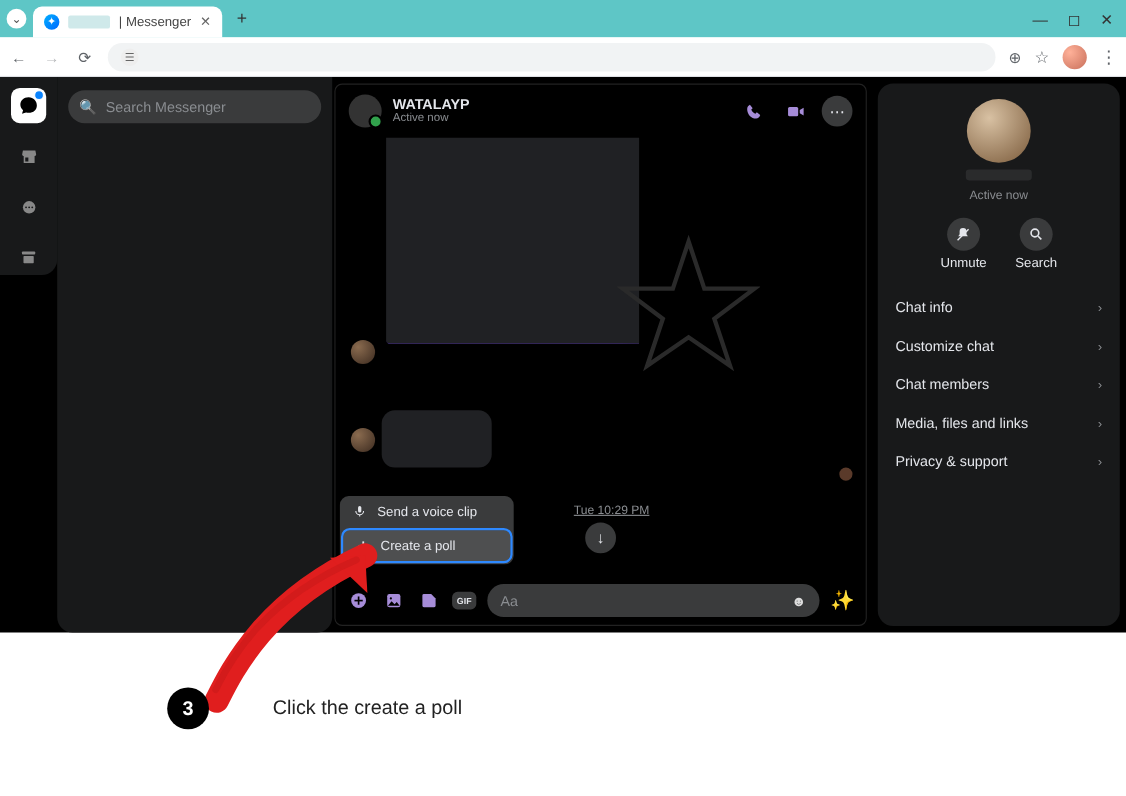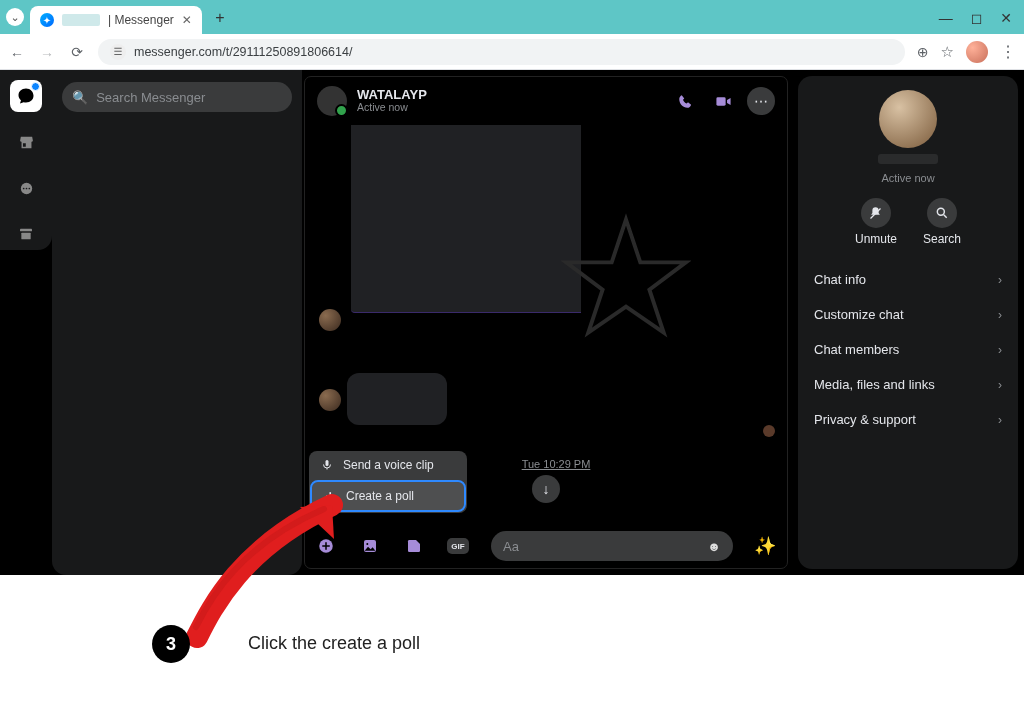--- a/index.html
+++ b/index.html
@@ -65,21 +65,21 @@
   .seen-av { position:absolute; top: 300px; right: 12px; width:12px; height:12px; border-radius:50%; background:#5a3a2a;}
   .scroll-down { position:absolute; top:350px; left:50%; transform:translateX(-50%); width:28px; height:28px; border-radius:50%; background:#3a3b3c; color:#e4e6eb; display:flex; align-items:center; justify-content:center; font-size:14px;}
 
   
   .popup { position:absolute; top: 326px; left: 4px; background:#3a3b3c; border-radius:8px; overflow:hidden; width: 158px; box-shadow: 0 2px 10px rgba(0,0,0,.6); }
   .popup .item { display:flex; align-items:center; gap:8px; padding: 7px 10px; color:#e4e6eb; font-size:12px; font-weight:500; }
   .popup .item.selected { background:#4e4f50; outline:2px solid #2e89ff; border-radius:6px; margin:3px;}
   .popup .item-icon { width:16px; display:flex; justify-content:center; }
 
   
-  .composer { height:44px; display:flex; align-items:center; padding:0 10px; gap:22px; }
+  .composer { height:44px; display:flex; align-items:center; padding:0 10px; gap:10px; }
   .composer .ci { width:22px; height:22px; color:#a68cd8; display:flex; align-items:center; justify-content:center; font-size:14px;}
   .composer .gif { width:22px; height:16px; background:#3a3b3c; color:#e4e6eb; border-radius:5px; font-size:8px; font-weight:700; display:flex; align-items:center; justify-content:center;}
   .composer .input { flex:1; height:30px; background:#3a3b3c; border-radius:16px; display:flex; align-items:center; padding:0 12px; color:#8a8d91; font-size:13px; justify-content:space-between; }
   .composer .send { font-size:18px; }
 
   
   .info-panel { width:220px; background:#18191a; border-radius:14px; padding:14px 0; display:flex; flex-direction:column; align-items:center; }
   .info-panel .big-av { width:58px; height:58px; border-radius:50%; background: radial-gradient(circle at 35% 30%, #d8c1a3, #7a5a3a); margin-bottom:6px;}
   .info-panel .name-mask { width:60px; height:10px; background:#2a2b2c; border-radius:3px; margin-bottom:8px;}
   .info-panel .sub { color:#8a8d91; font-size:11px; margin-bottom:14px;}
@@ -114,21 +114,20 @@
       <span>◻</span>
       <span>✕</span>
     </div>
   </div>
   <div class="toolbar">
     <div class="nav-btn">←</div>
     <div class="nav-btn" style="opacity:.45">→</div>
     <div class="nav-btn">⟳</div>
     <div class="url-bar">
       <span class="secure">☰</span>
-      <span>messenger.com/t/29111250891806614/</span>
     </div>
     <div class="right-ctrls">
       <span style="color:#5f6368;font-size:14px;">⊕</span>
       <span style="color:#5f6368;font-size:15px;">☆</span>
       <span class="avatar"></span>
       <span style="color:#5f6368;font-size:16px;">⋮</span>
     </div>
   </div>
 </div>
 

